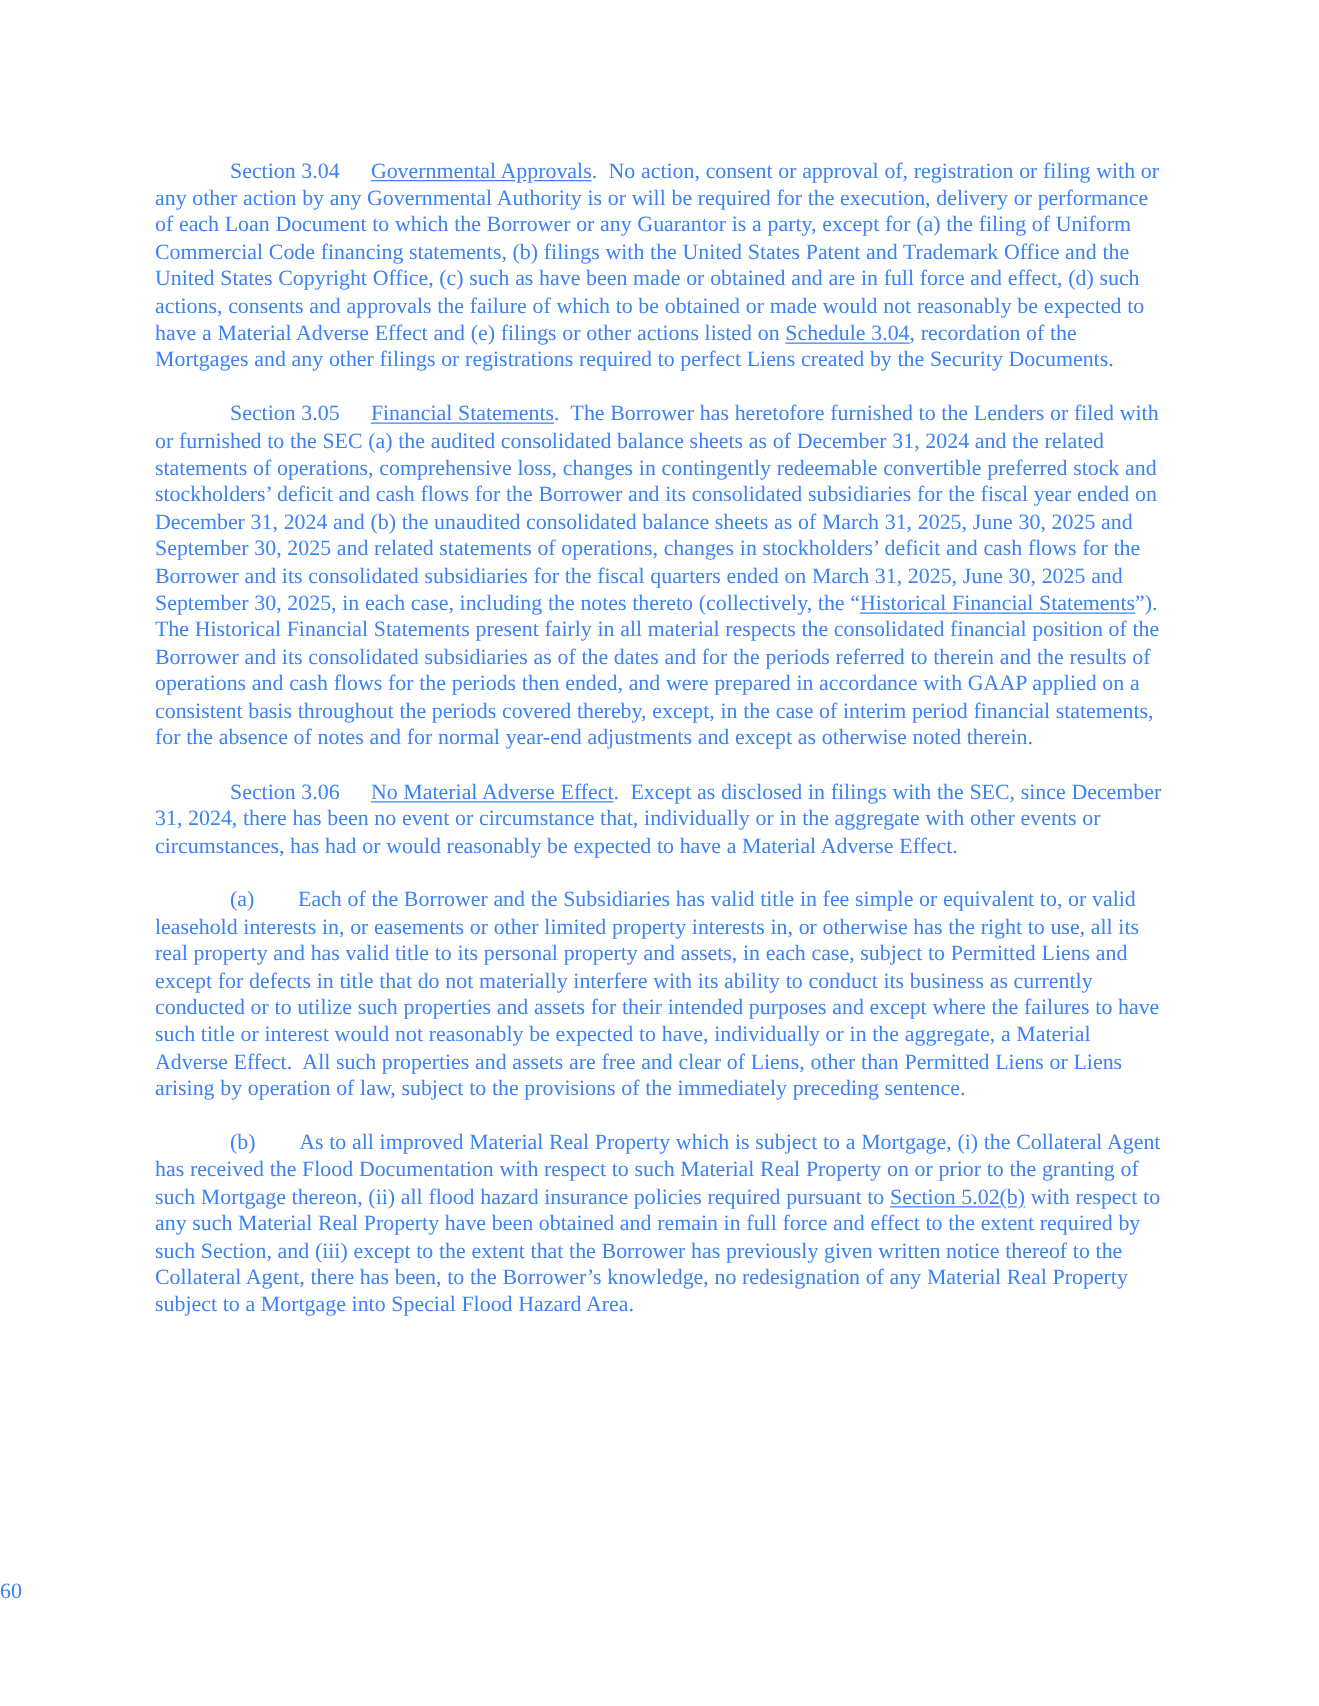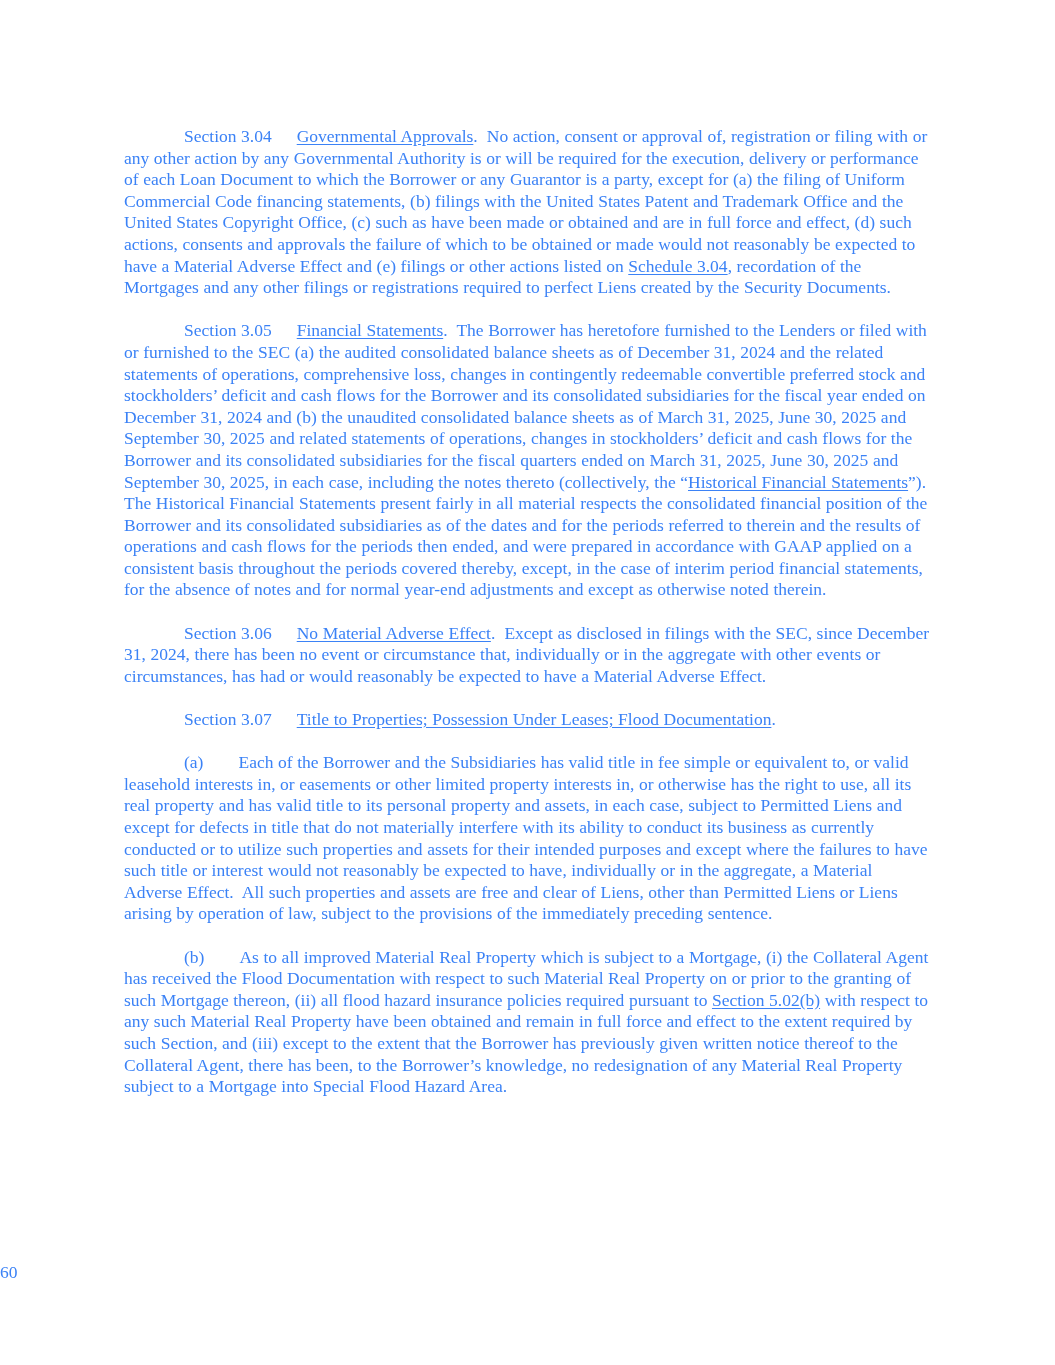--- a/index.html
+++ b/index.html
@@ -49,20 +49,19 @@
   }
 </style>
 </head>
 <body>
 
 <div class="page">
   <div class="body-text">
     <p class="para"><span>Section 3.04</span><span class="tab" style="width: 25px;"></span><span class="u">Governmental Approvals</span><span>.&nbsp; No action, consent or approval of, registration or filing with or any other action by any Governmental Authority is or will be required for the execution, delivery or performance of each Loan Document to which the Borrower or any Guarantor is a party, except for (a) the filing of Uniform Commercial Code financing statements, (b) filings with the United States Patent and Trademark Office and the United States Copyright Office, (c) such as have been made or obtained and are in full force and effect, (d) such actions, consents and approvals the failure of which to be obtained or made would not reasonably be expected to have a Material Adverse Effect and (e) filings or other actions listed on </span><span class="u">Schedule 3.04</span><span>, recordation of the Mortgages and any other filings or registrations required to perfect Liens created by the Security Documents.</span></p>
     <p class="para"><span>Section 3.05</span><span class="tab" style="width: 25px;"></span><span class="u">Financial Statements</span><span>.&nbsp; The Borrower has heretofore furnished to the Lenders or filed with or furnished to the SEC (a) the audited consolidated balance sheets as of December 31, 2024 and the related statements of operations, comprehensive loss, changes in contingently redeemable convertible preferred stock and stockholders’ deficit and cash flows for the Borrower and its consolidated subsidiaries for the fiscal year ended on December 31, 2024 and (b) the unaudited consolidated balance sheets as of March 31, 2025, June 30, 2025 and September 30, 2025 and related statements of operations, changes in stockholders’ deficit and cash flows for the Borrower and its consolidated subsidiaries for the fiscal quarters ended on March 31, 2025, June 30, 2025 and September 30, 2025, in each case, including the notes thereto (collectively, the “</span><span class="u">Historical Financial Statements</span><span>”). The Historical Financial Statements present fairly in all material respects the consolidated financial position of the Borrower and its consolidated subsidiaries as of the dates and for the periods referred to therein and the results of operations and cash flows for the periods then ended, and were prepared in accordance with GAAP applied on a consistent basis throughout the periods covered thereby, except, in the case of interim period financial statements, for the absence of notes and for normal year-end adjustments and except as otherwise noted therein.</span></p>
     <p class="para"><span>Section 3.06</span><span class="tab" style="width: 25px;"></span><span class="u">No Material Adverse Effect</span><span>.&nbsp; Except as disclosed in filings with the SEC, since December 31, 2024, there has been no event or circumstance that, individually or in the aggregate with other events or circumstances, has had or would reasonably be expected to have a Material Adverse Effect.</span></p>
-    <p class="para"><span>Section 3.07</span><span class="tab" style="width: 25px;"></span><span class="u">Title to Properties; Possession Under Leases; Flood Documentation</span><span>.</span></p>
     <p class="para"><span>(a)</span><span class="tab" style="width: 35px;"></span><span>Each of the Borrower and the Subsidiaries has valid title in fee simple or equivalent to, or valid leasehold interests in, or easements or other limited property interests in, or otherwise has the right to use, all its real property and has valid title to its personal property and assets, in each case, subject to Permitted Liens and except for defects in title that do not materially interfere with its ability to conduct its business as currently conducted or to utilize such properties and assets for their intended purposes and except where the failures to have such title or interest would not reasonably be expected to have, individually or in the aggregate, a Material Adverse Effect.&nbsp; All such properties and assets are free and clear of Liens, other than Permitted Liens or Liens arising by operation of law, subject to the provisions of the immediately preceding sentence.</span></p>
     <p class="para"><span>(b)</span><span class="tab" style="width: 35px;"></span><span>As to all improved Material Real Property which is subject to a Mortgage, (i) the Collateral Agent has received the Flood Documentation with respect to such Material Real Property on or prior to the granting of such Mortgage thereon, (ii) all flood hazard insurance policies required pursuant to </span><span class="u">Section 5.02(b)</span><span> with respect to any such Material Real Property have been obtained and remain in full force and effect to the extent required by such Section, and (iii) except to the extent that the Borrower has previously given written notice thereof to the Collateral Agent, there has been, to the Borrower’s knowledge, no redesignation of any Material Real Property subject to a Mortgage into Special Flood Hazard Area.</span></p>
   </div>
   <div class="footer">
     <span>60</span>
   </div>
 </div>
 
 </body></html>

